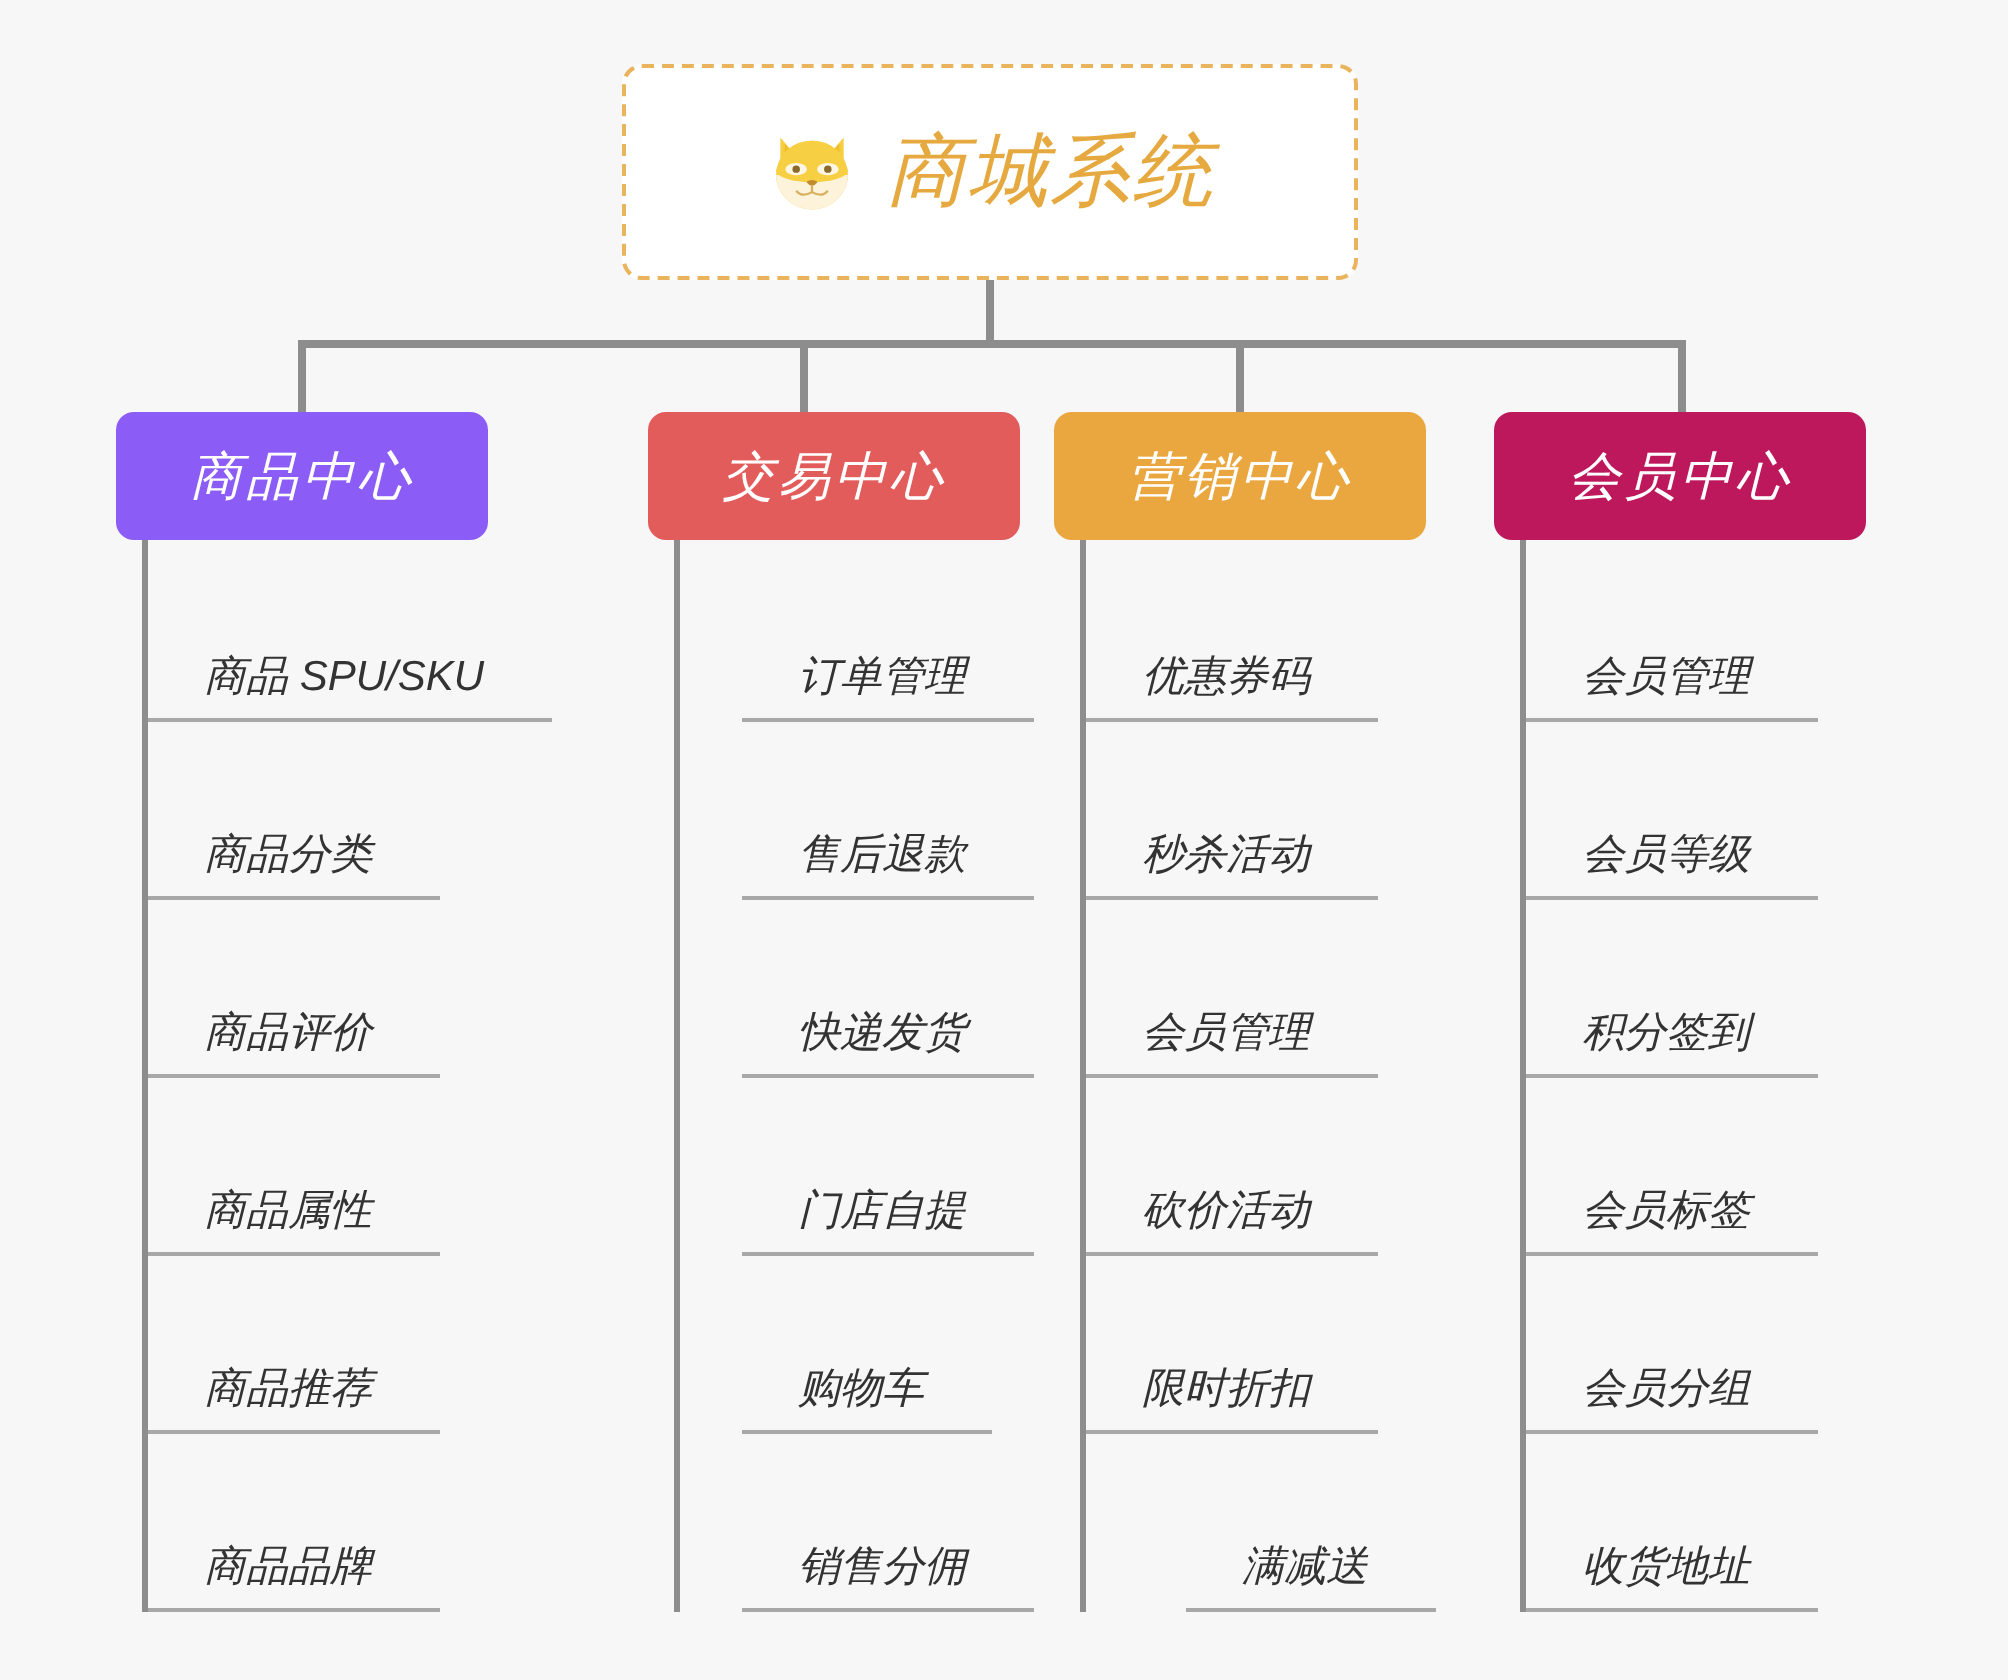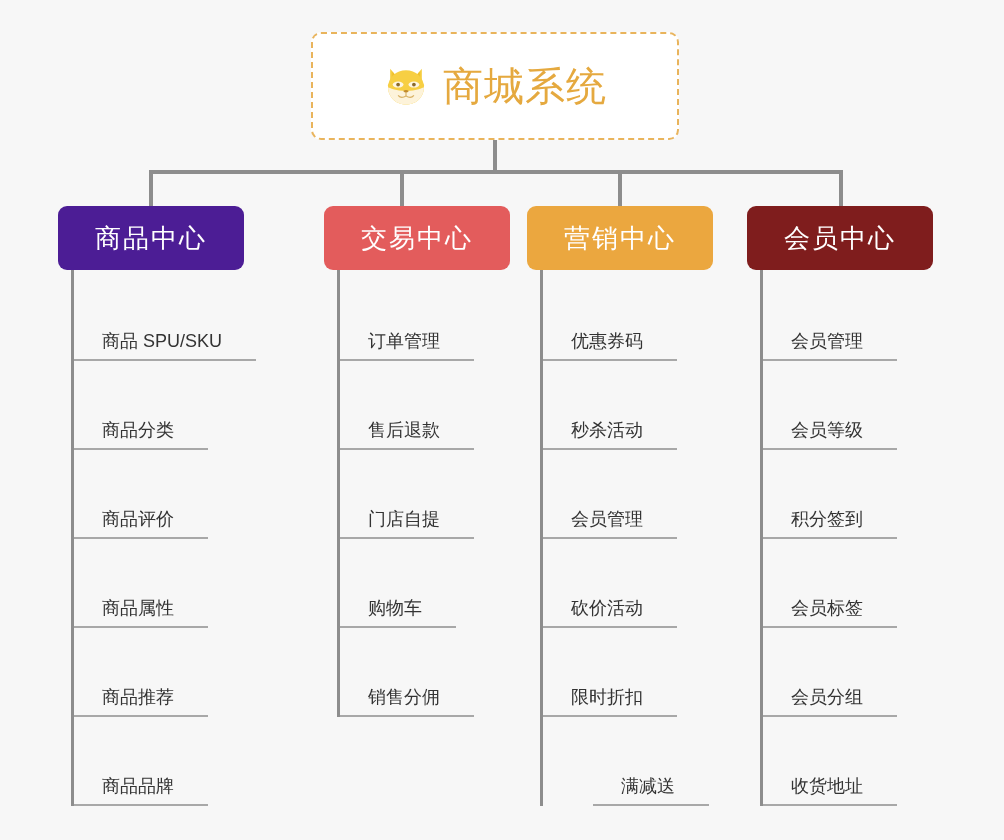--- a/index.html
+++ b/index.html
@@ -11,20 +11,21 @@
     height: 840px;
     background: #f7f7f7;
     font-family: "Liberation Sans", "DejaVu Sans", sans-serif;
     overflow: hidden;
     position: relative;
   }
   #mindmap {
     position: relative;
     width: 1004px;
     height: 840px;
+    font-style: italic;
   }
 
   
   .root-node {
     position: absolute;
     left: 311px;
     top: 32px;
     width: 368px;
     height: 108px;
     box-sizing: border-box;
@@ -102,21 +103,21 @@
   }
   .leaf {
     height: 89px;
     box-sizing: border-box;
     display: flex;
     align-items: flex-end;
     padding-left: 28px;
   }
   .leaf-label {
     display: inline-block;
-    font-size: 18px;
+    font-size: 21px;
     line-height: 1.18;
     color: #333333;
     white-space: nowrap;
     padding: 0 34px 7px 0;
     margin-left: -28px;
     padding-left: 28px;
     border-bottom: 2px solid #a8a8a8;
   }
 </style>
 </head>
@@ -146,21 +147,21 @@
   </div>
 
   <div class="conn conn-stem" style="background: rgb(141, 141, 141);"></div>
   <div class="conn conn-bus" style="background: rgb(141, 141, 141);"></div>
   <div class="conn conn-drop" style="left: 149px; background: rgb(141, 141, 141);"></div>
   <div class="conn conn-drop" style="left: 400px; background: rgb(141, 141, 141);"></div>
   <div class="conn conn-drop" style="left: 618px; background: rgb(141, 141, 141);"></div>
   <div class="conn conn-drop" style="left: 839px; background: rgb(141, 141, 141);"></div>
 
   <div class="column" style="left:58px;">
-    <div class="cat-box" style="background: #4c1d95;">
+    <div class="cat-box" style="background: #8b5cf6;">
       <span>商品中心</span>
     </div>
     <div class="leaf-group" style="border-left-color: rgb(141, 141, 141);">
       <div class="leaf">
           <span class="leaf-label" style="border-bottom-color: rgb(168, 168, 168); color: rgb(51, 51, 51);">商品 SPU/SKU</span>
         </div>
       <div class="leaf">
           <span class="leaf-label" style="border-bottom-color: rgb(168, 168, 168); color: rgb(51, 51, 51);">商品分类</span>
         </div>
       <div class="leaf">
@@ -175,26 +176,29 @@
       <div class="leaf">
           <span class="leaf-label" style="border-bottom-color: rgb(168, 168, 168); color: rgb(51, 51, 51);">商品品牌</span>
         </div>
     </div>
   </div>
 
   <div class="column" style="left:324px;">
     <div class="cat-box" style="background: rgb(227, 92, 92);">
       <span>交易中心</span>
     </div>
-    <div class="leaf-group" style="border-left-color: rgb(141, 141, 141);">
+    <div class="leaf-group" style="border-left-color: rgb(141, 141, 141); padding-left: 31px;">
       <div class="leaf">
           <span class="leaf-label" style="border-bottom-color: rgb(168, 168, 168); color: rgb(51, 51, 51);">订单管理</span>
         </div>
       <div class="leaf">
           <span class="leaf-label" style="border-bottom-color: rgb(168, 168, 168); color: rgb(51, 51, 51);">售后退款</span>
+        </div>
+      <div class="leaf">
+          <span class="leaf-label" style="border-bottom-color: rgb(168, 168, 168); color: rgb(51, 51, 51);">快递发货</span>
         </div>
       <div class="leaf">
           <span class="leaf-label" style="border-bottom-color: rgb(168, 168, 168); color: rgb(51, 51, 51);">门店自提</span>
         </div>
       <div class="leaf">
           <span class="leaf-label" style="border-bottom-color: rgb(168, 168, 168); color: rgb(51, 51, 51);">购物车</span>
         </div>
       <div class="leaf">
           <span class="leaf-label" style="border-bottom-color: rgb(168, 168, 168); color: rgb(51, 51, 51);">销售分佣</span>
         </div>
@@ -221,21 +225,21 @@
       <div class="leaf">
           <span class="leaf-label" style="border-bottom-color: rgb(168, 168, 168); color: rgb(51, 51, 51);">限时折扣</span>
         </div>
       <div class="leaf">
           <span class="leaf-label" style="border-bottom-color: rgb(168, 168, 168); color: rgb(51, 51, 51); margin-left: 22px;">满减送</span>
         </div>
     </div>
   </div>
 
   <div class="column" style="left:747px;">
-    <div class="cat-box" style="background: #7f1d1d;">
+    <div class="cat-box" style="background: #be185d;">
       <span>会员中心</span>
     </div>
     <div class="leaf-group" style="border-left-color: rgb(141, 141, 141);">
       <div class="leaf">
           <span class="leaf-label" style="border-bottom-color: rgb(168, 168, 168); color: rgb(51, 51, 51);">会员管理</span>
         </div>
       <div class="leaf">
           <span class="leaf-label" style="border-bottom-color: rgb(168, 168, 168); color: rgb(51, 51, 51);">会员等级</span>
         </div>
       <div class="leaf">

